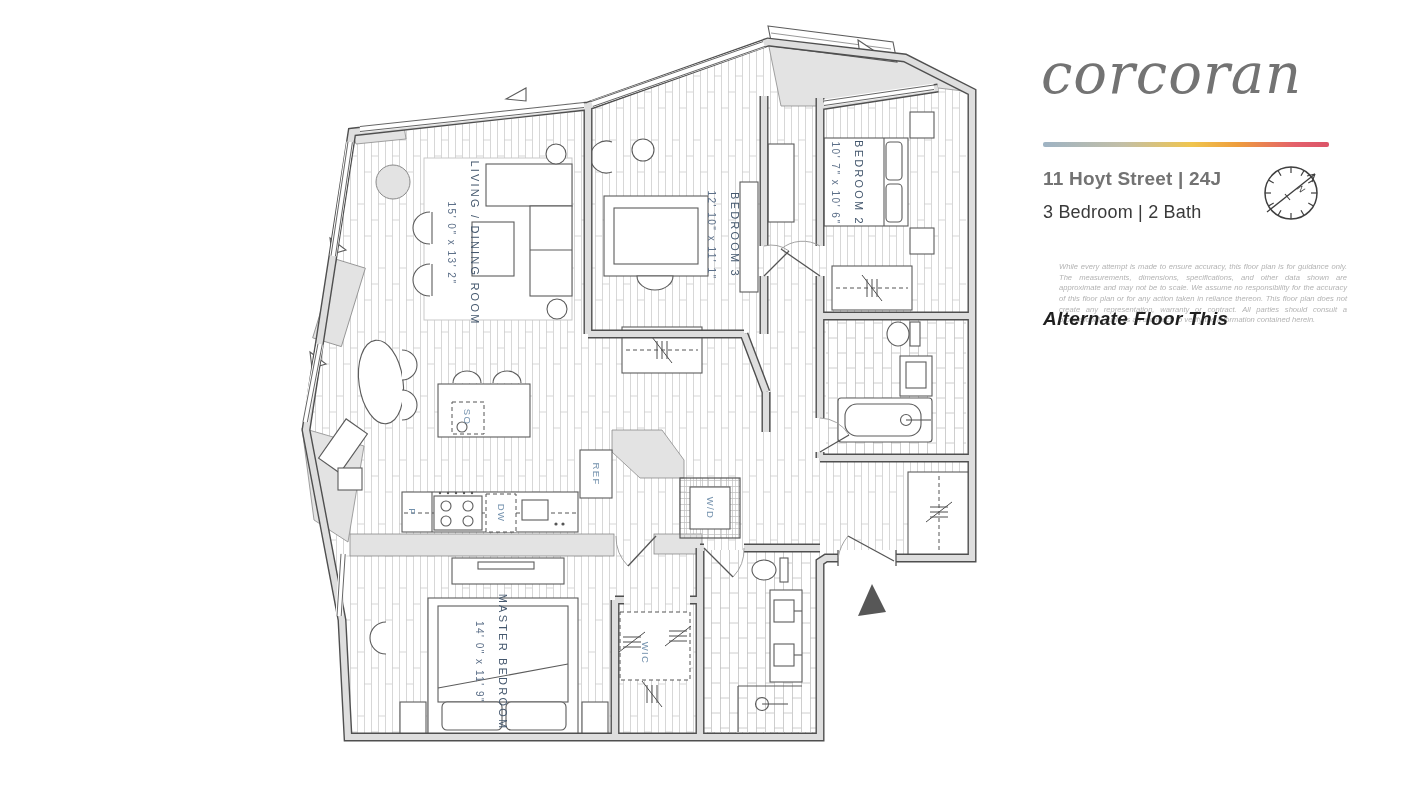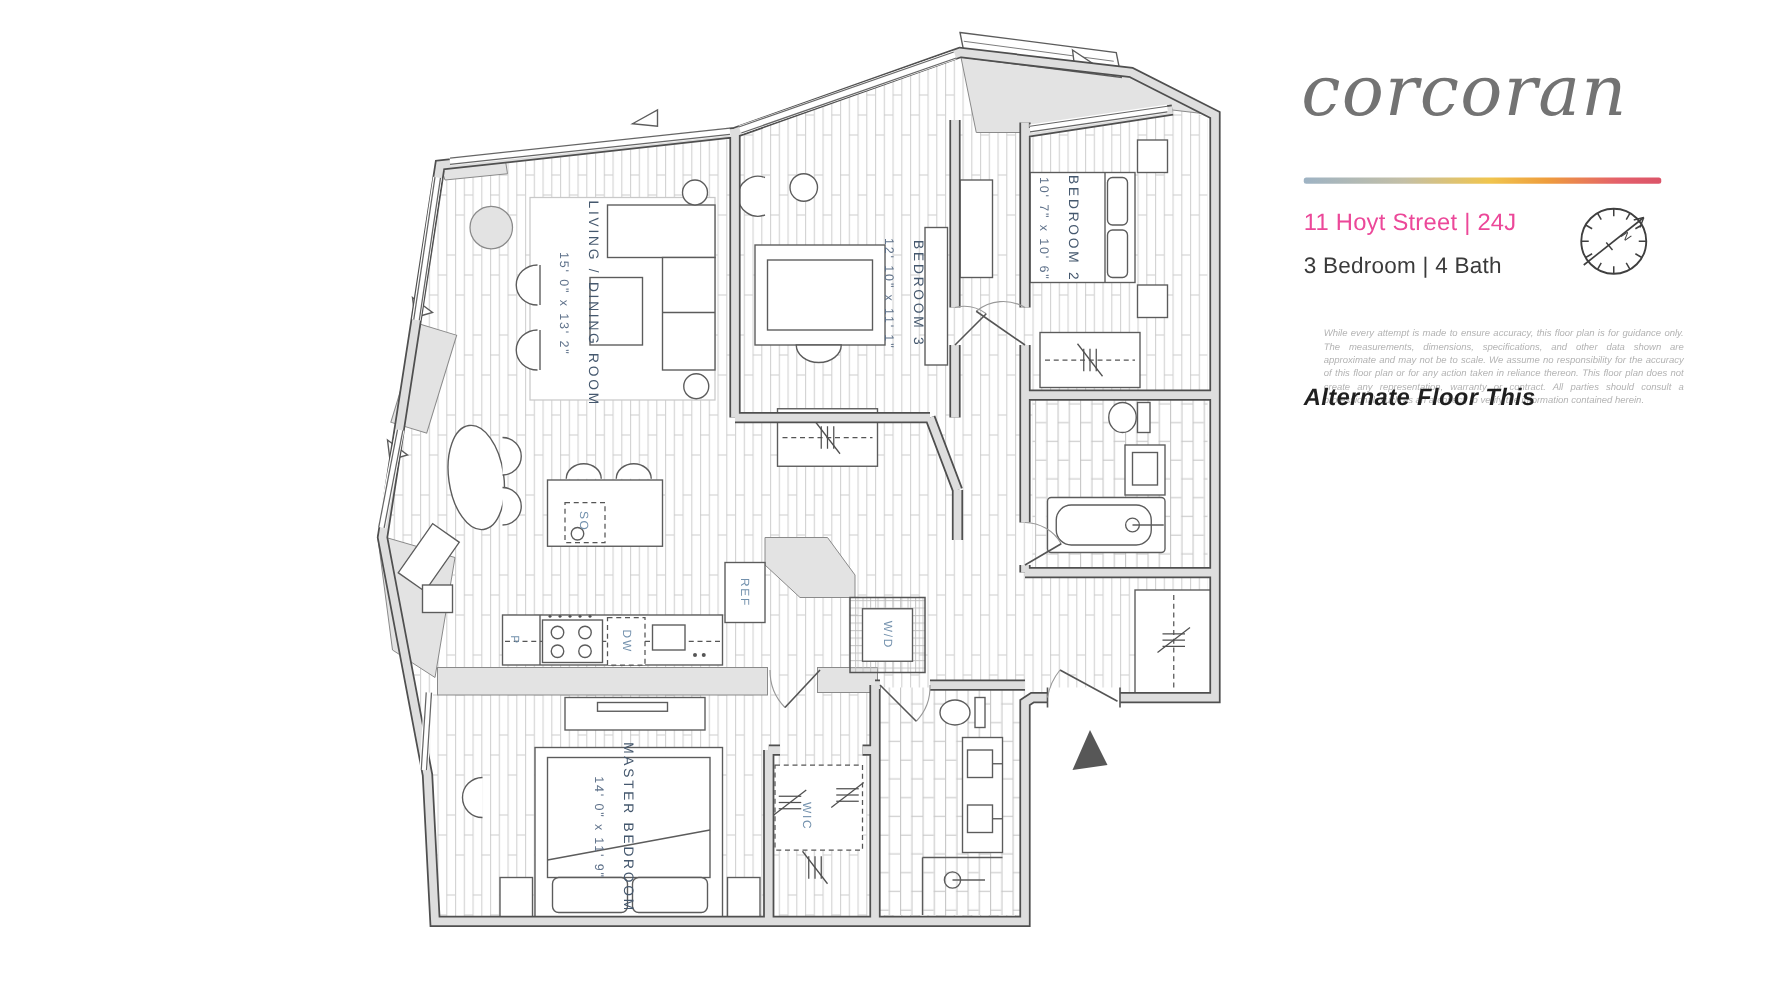--- a/index.html
+++ b/index.html
@@ -27,21 +27,21 @@
             font-family:"Liberation Sans",sans-serif;}
   text.small{fill:#7391ad;font-size:9.5px;letter-spacing:1.4px;text-anchor:middle;
             font-family:"Liberation Sans",sans-serif;}
 
   
   .panel{position:absolute;left:1041px;top:46px;width:292px;height:300px;}
   .logo{position:absolute;left:0;top:0;width:292px;font-family:"DejaVu Serif",serif;
         font-style:italic;font-size:56px;color:#737373;letter-spacing:1px;line-height:1;}
   .bar{position:absolute;left:2px;top:96px;width:286px;height:5px;border-radius:2px;
        background:linear-gradient(90deg,#9eb3c4 0%,#c3bfa6 28%,#f0c54e 52%,#ee9d3d 68%,#e4606b 88%,#db5468 100%);}
-  .addr{position:absolute;left:2px;top:122px;font-size:19px;font-weight:normal;color:#ec4899;letter-spacing:.2px;}
+  .addr{position:absolute;left:2px;top:122px;font-size:19px;font-weight:bold;color:#737373;letter-spacing:.2px;}
   .unit{position:absolute;left:2px;top:156px;font-size:18px;color:#3a3a3a;letter-spacing:.2px;}
   .compass{position:absolute;left:219px;top:116px;}
   .disc{position:absolute;left:2px;top:200px;width:288px;margin:16px;font-size:7.6px;
         font-style:italic;color:#b3b3b3;line-height:1.4;text-align:justify;}
   .plan-title{position:absolute;left:2px;top:262px;font-size:19px;font-weight:bold;
         font-style:italic;color:#1f1f1f;letter-spacing:.3px;}
 </style>
 </head>
 <body>
 
@@ -307,21 +307,21 @@
     <text class="small" x="467" y="420" transform="rotate(90 467 417)">SO</text>
   </g>
 
   <polygon points="858,616 886,612 872,584" fill="#575757"></polygon>
 </svg>
 
 <div class="panel">
   <div class="logo">corcoran</div>
   <div class="bar"></div>
   <div class="addr">11 Hoyt Street | 24J</div>
-  <div class="unit">3 Bedroom | 4 Bath</div>
+  <div class="unit">3 Bedroom | 2 Bath</div>
   <svg class="compass" width="62" height="62" viewBox="-31 -31 62 62">
     <circle cx="0" cy="0" r="26" fill="none" stroke="#3f3f3f" stroke-width="1.5"></circle>
     <g stroke="#3f3f3f" stroke-width="1.2">
       <line x1="0" y1="-26" x2="0" y2="-20"></line>
           <line x1="0" y1="26" x2="0" y2="20"></line>
       <line x1="-26" y1="0" x2="-20" y2="0"></line>
           <line x1="26" y1="0" x2="20" y2="0"></line>
       <line x1="13" y1="-22.5" x2="10" y2="-17.3"></line>
           <line x1="22.5" y1="-13" x2="17.3" y2="-10"></line>
       <line x1="13" y1="22.5" x2="10" y2="17.3"></line>

